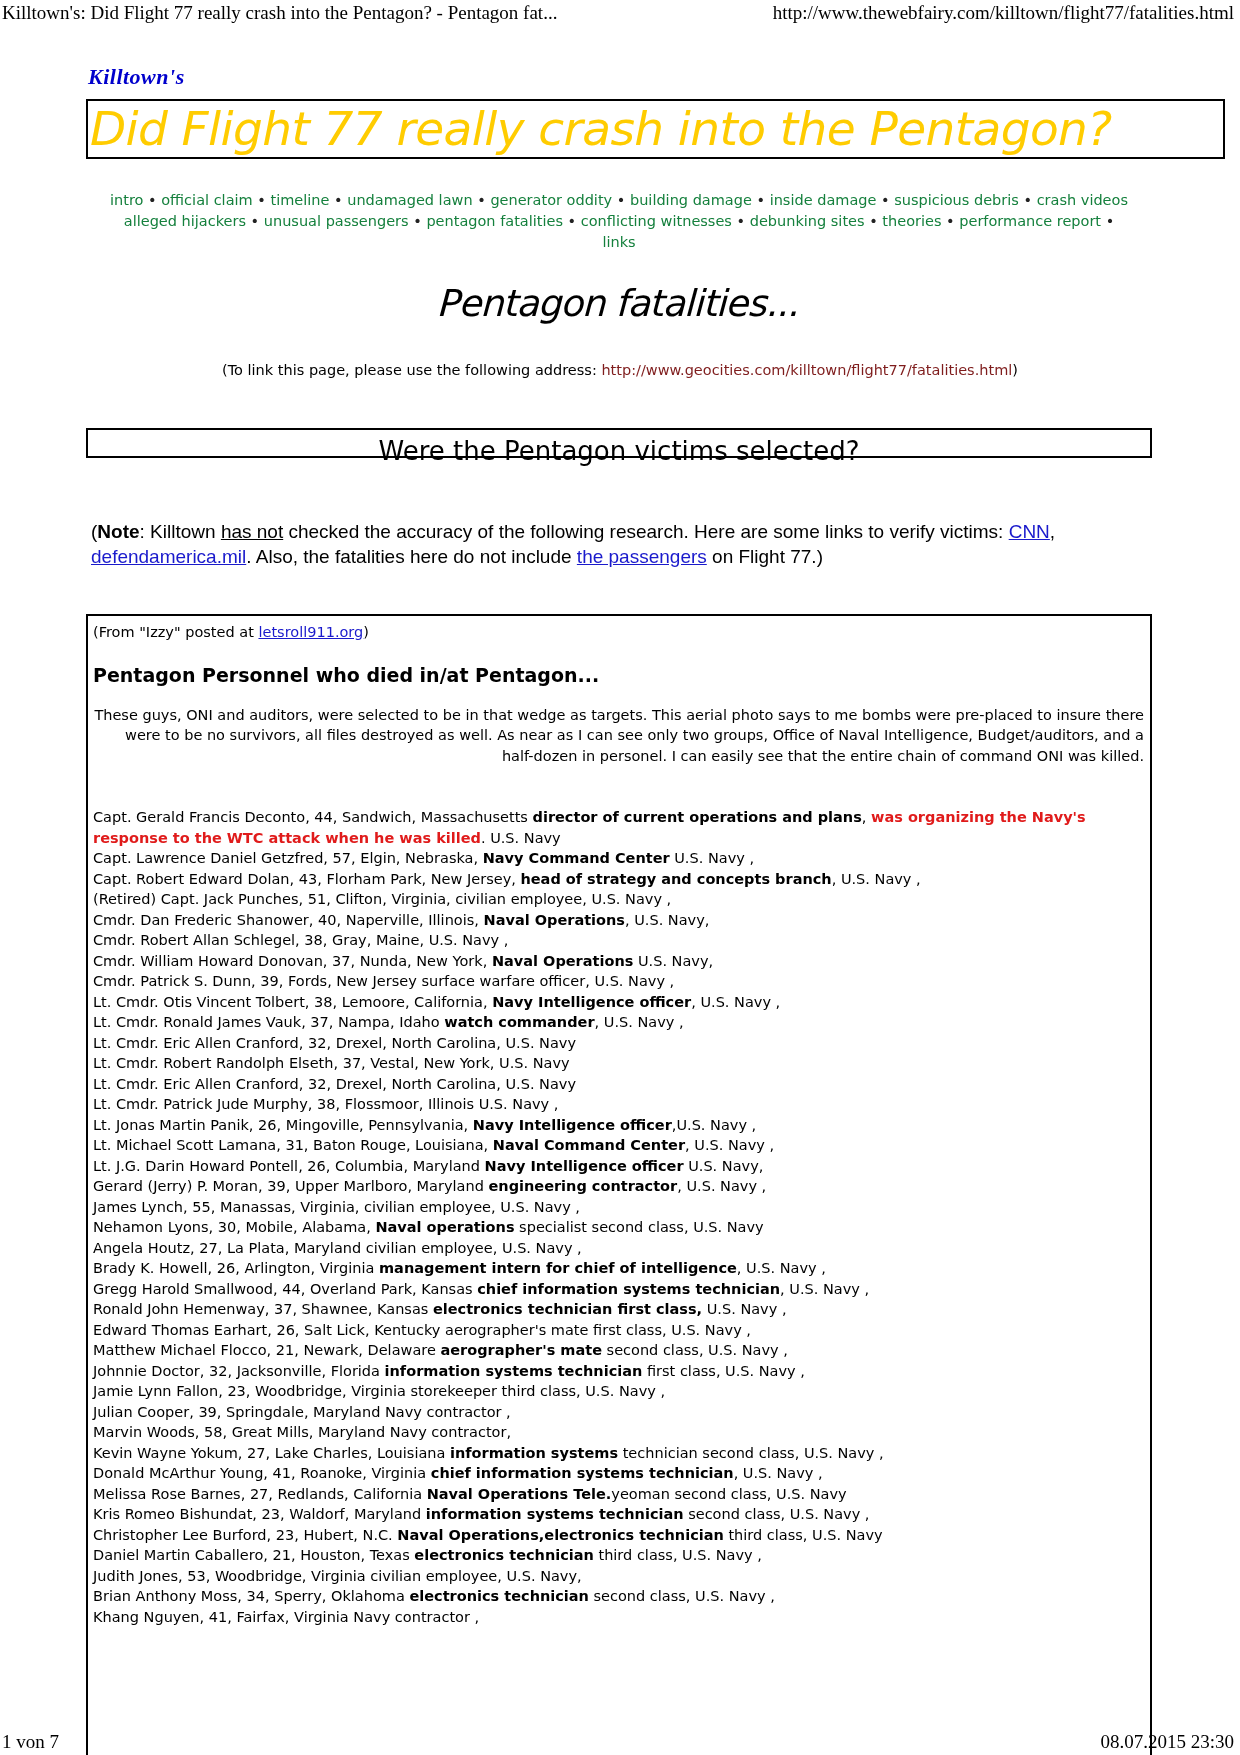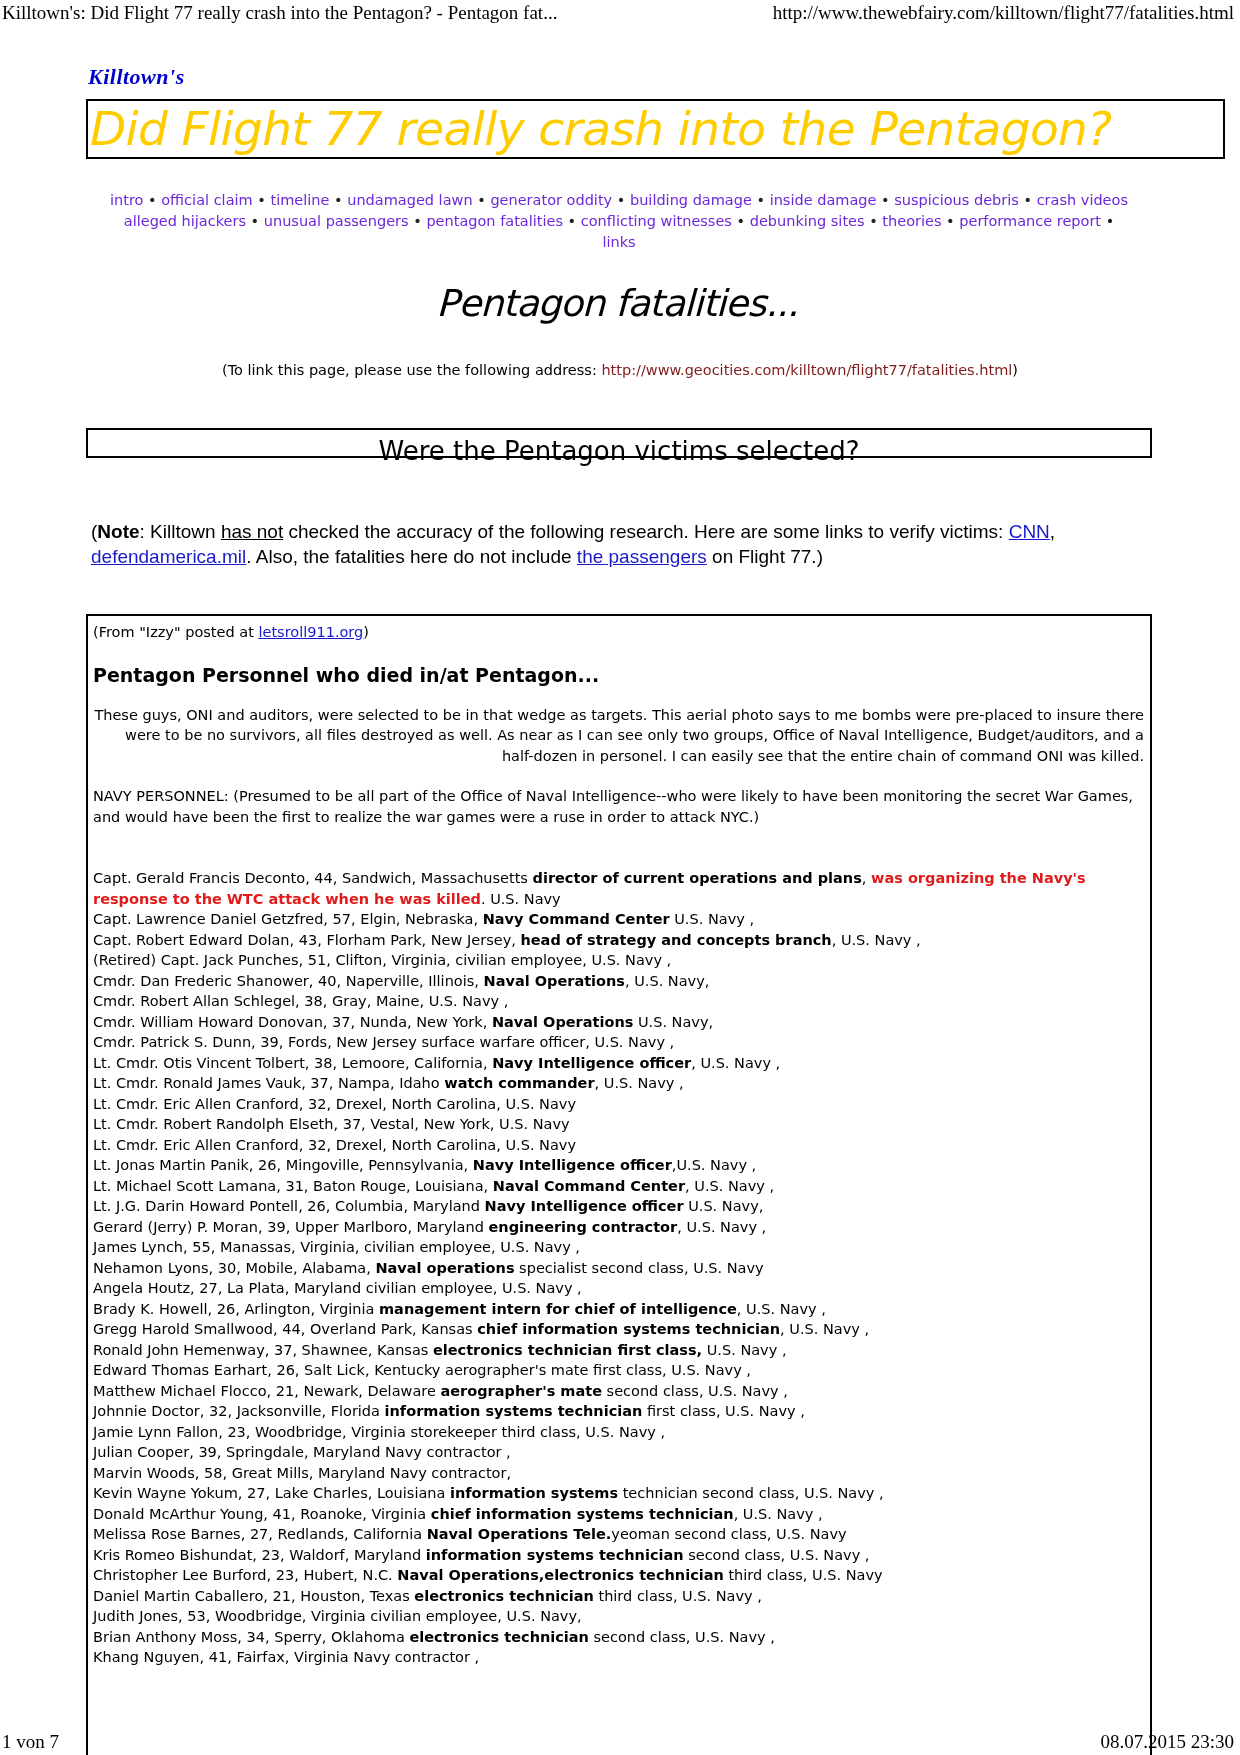--- a/index.html
+++ b/index.html
@@ -11,21 +11,21 @@
   .print-footer { position: absolute; bottom: 0; left: 0; right: 0; height: 28px; font-family: "Liberation Serif", serif; font-size: 19px; }
   .print-footer .left { position: absolute; left: 2px; bottom: 2px; }
   .print-footer .right { position: absolute; right: 6px; bottom: 2px; }
 
   .brand { position: absolute; left: 88px; top: 64px; font-family: "Liberation Serif", serif; font-style: italic; font-weight: bold; font-size: 22px; color: #0000cc; letter-spacing: 0.5px; }
 
   .title-box { position: absolute; left: 86px; top: 99px; width: 1139px; height: 60px; border: 2px solid #000; box-sizing: border-box; overflow: hidden; }
   .title-box span { display: block; font-family: "DejaVu Sans", sans-serif; font-style: italic; font-size: 47px; line-height: 56px; color: #ffcc00; white-space: nowrap; letter-spacing: -0.6px; padding-left: 2px; }
 
   .nav { position: absolute; left: 86px; top: 190px; width: 1066px; text-align: center; font-family: "DejaVu Sans", sans-serif; font-size: 14.5px; line-height: 21px; color: #000; }
-  .nav a { color: #6d28d9; text-decoration: none; }
+  .nav a { color: #15803d; text-decoration: none; }
   .nav .sep { color: #222; }
 
   .page-heading { position: absolute; left: 0; right: 0; top: 282px; text-align: center; font-family: "DejaVu Sans", sans-serif; font-style: italic; font-size: 37px; transform: skewX(-4deg); letter-spacing: -1px; }
 
   .link-line { position: absolute; left: 0; right: 0; top: 362px; text-align: center; font-family: "DejaVu Sans", sans-serif; font-size: 14.5px; }
   .link-line a { color: #7f1d1d; }
 
   .question-box { position: absolute; left: 86px; top: 428px; width: 1066px; height: 30px; border: 2px solid #000; box-sizing: border-box; text-align: center; font-family: "DejaVu Sans", sans-serif; font-size: 26px; line-height: 42px; }
 
   .note { position: absolute; left: 91px; top: 519px; width: 1068px; font-family: "Liberation Sans", sans-serif; font-size: 19px; line-height: 25px; }
@@ -70,35 +70,35 @@
 </div>
 
 <div class="note">
   <span>(</span><b>Note</b><span>:  Killtown </span><span class="ul">has not</span><span> checked the accuracy of the following research.  Here are some links to verify victims:  </span><a>CNN</a><span>, </span><a>defendamerica.mil</a><span>.  Also, the fatalities here do not include </span><a>the passengers</a><span> on Flight 77.)</span>
 </div>
 
 <div class="content-box">
   <p><span>(From "Izzy" posted at </span><a>letsroll911.org</a><span>)</span></p>
   <h2>Pentagon Personnel who died in/at Pentagon...</h2>
   <p class="para">These guys, ONI and auditors, were selected to be in that wedge as targets. This aerial photo says to me bombs were pre-placed to insure there were to be no survivors, all files destroyed as well. As near as I can see only two groups, Office of Naval Intelligence, Budget/auditors, and a half-dozen in personel. I can easily see that the entire chain of command ONI was killed.</p>
-  <p>NAVY PERSONNEL: (Presumed to be all part of the Office of Naval Intelligence--who were likely to have been monitoring the secret War Games, and would have been the first to realize the war games were a ruse in order to attack NYC.)</p>
   <div class="list" id="victims">
       <div class="row wrap"><span>Capt. Gerald Francis Deconto, 44, Sandwich, Massachusetts </span><b>director of current operations and plans</b><span>, </span><span class="red">was organizing the Navy's response to the WTC attack when he was killed</span><span>. U.S. Navy</span></div>
       <div class="row"><span>Capt. Lawrence Daniel Getzfred, 57, Elgin, Nebraska, </span><b>Navy Command Center</b><span> U.S. Navy ,</span></div>
       <div class="row"><span>Capt. Robert Edward Dolan, 43, Florham Park, New Jersey, </span><b>head of strategy and concepts branch</b><span>, U.S. Navy ,</span></div>
       <div class="row"><span>(Retired) Capt. Jack Punches, 51, Clifton, Virginia, civilian employee, U.S. Navy ,</span></div>
       <div class="row"><span>Cmdr. Dan Frederic Shanower, 40, Naperville, Illinois, </span><b>Naval Operations</b><span>, U.S. Navy,</span></div>
       <div class="row"><span>Cmdr. Robert Allan Schlegel, 38, Gray, Maine, U.S. Navy ,</span></div>
       <div class="row"><span>Cmdr. William Howard Donovan, 37, Nunda, New York, </span><b>Naval Operations</b><span> U.S. Navy,</span></div>
       <div class="row"><span>Cmdr. Patrick S. Dunn, 39, Fords, New Jersey surface warfare officer, U.S. Navy ,</span></div>
       <div class="row"><span>Lt. Cmdr. Otis Vincent Tolbert, 38, Lemoore, California, </span><b>Navy Intelligence officer</b><span>, U.S. Navy ,</span></div>
       <div class="row"><span>Lt. Cmdr. Ronald James Vauk, 37, Nampa, Idaho </span><b>watch commander</b><span>, U.S. Navy ,</span></div>
       <div class="row"><span>Lt. Cmdr. Eric Allen Cranford, 32, Drexel, North Carolina, U.S. Navy</span></div>
       <div class="row"><span>Lt. Cmdr. Robert Randolph Elseth, 37, Vestal, New York, U.S. Navy</span></div>
       <div class="row"><span>Lt. Cmdr. Eric Allen Cranford, 32, Drexel, North Carolina, U.S. Navy</span></div>
+      <div class="row"><span>Lt. Cmdr. Patrick Jude Murphy, 38, Flossmoor, Illinois U.S. Navy ,</span></div>
       <div class="row"><span>Lt. Jonas Martin Panik, 26, Mingoville, Pennsylvania, </span><b>Navy Intelligence officer</b><span>,U.S. Navy ,</span></div>
       <div class="row"><span>Lt. Michael Scott Lamana, 31, Baton Rouge, Louisiana, </span><b>Naval Command Center</b><span>, U.S. Navy ,</span></div>
       <div class="row"><span>Lt. J.G. Darin Howard Pontell, 26, Columbia, Maryland </span><b>Navy Intelligence officer</b><span> U.S. Navy,</span></div>
       <div class="row"><span>Gerard (Jerry) P. Moran, 39, Upper Marlboro, Maryland </span><b>engineering contractor</b><span>, U.S. Navy ,</span></div>
       <div class="row"><span>James Lynch, 55, Manassas, Virginia, civilian employee, U.S. Navy ,</span></div>
       <div class="row"><span>Nehamon Lyons, 30, Mobile, Alabama, </span><b>Naval operations</b><span> specialist second class, U.S. Navy</span></div>
       <div class="row"><span>Angela Houtz, 27, La Plata, Maryland civilian employee, U.S. Navy ,</span></div>
       <div class="row"><span>Brady K. Howell, 26, Arlington, Virginia </span><b>management intern for chief of intelligence</b><span>, U.S. Navy ,</span></div>
       <div class="row"><span>Gregg Harold Smallwood, 44, Overland Park, Kansas </span><b>chief information systems technician</b><span>, U.S. Navy ,</span></div>
       <div class="row"><span>Ronald John Hemenway, 37, Shawnee, Kansas </span><b>electronics technician first class,</b><span> U.S. Navy ,</span></div>

